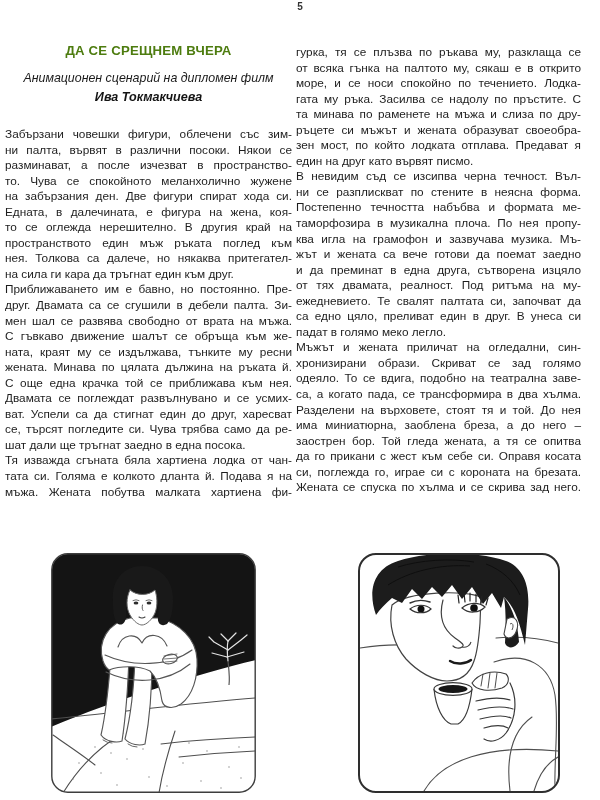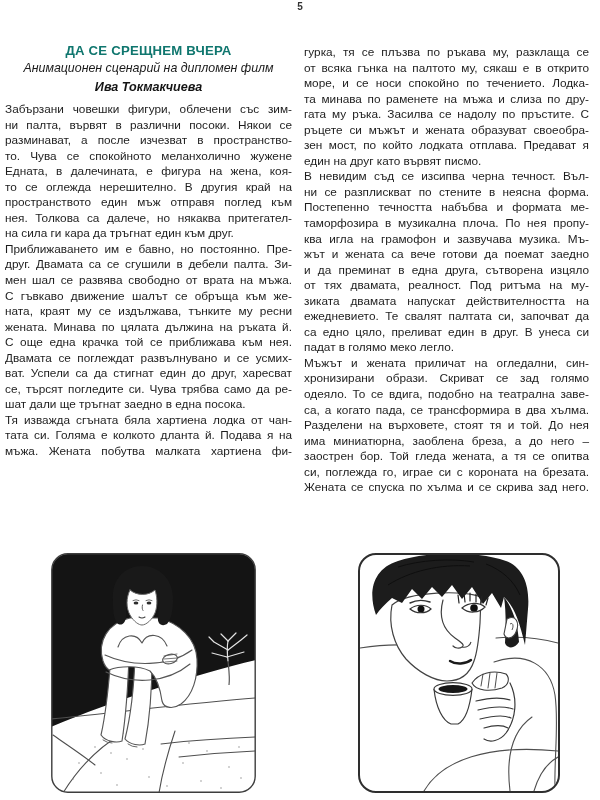--- a/index.html
+++ b/index.html
@@ -7,26 +7,26 @@
     position:relative; width:600px; height:800px; background:#ffffff;
     font-family:"Liberation Sans","DejaVu Sans",sans-serif; color:#1e1e1e;
     overflow:hidden; margin:0 auto;
   }
   .pageno{
     position:absolute; top:1px; left:0; right:0; text-align:center;
     font-size:10px; font-weight:bold; color:#333;
   }
   .col{position:absolute; top:43px;}
   .col-left{left:5px;  width:287px;}
-  .col-right{left:304px; width:285px;}
-  .title{ text-align:center; font-weight:bold; font-size:13.2px; line-height:16px; letter-spacing:.2px; color:#0f766e;}
-  .subtitle{ text-align:center; font-style:italic; font-size:12.4px; line-height:15px; margin-top:2px; color:#1a1a1a;}
+  .col-right{left:296px; width:285px;}
+  .title{ text-align:center; font-weight:bold; font-size:13.2px; line-height:16px; letter-spacing:.2px; color:#4d7c0f;}
+  .subtitle{ text-align:center; font-style:italic; font-size:12.4px; line-height:15px; margin-top:12px; color:#1a1a1a;}
   .author{ text-align:center; font-style:italic; font-weight:bold; font-size:12.6px; line-height:15px; margin-top:4px; color:#141414;}
   .colbody{ font-size:11.8px; line-height:15.55px; color:#1d1d1d;}
-  .col-left .colbody{ margin-top:7px;}
+  .col-left .colbody{ margin-top:22px;}
   .col-right .colbody{ padding-top:2px;}
   .ln{ text-align:justify; text-align-last:justify; white-space:normal; }
   .ln.pend{ text-align-last:left; }
   .fig{ position:absolute; top:553px; }
   .fig-left{ left:51px; }
   .fig-right{ left:358px; }
 </style>
 </head>
 <body>
 
@@ -37,23 +37,24 @@
   <div class="col col-left">
     <div class="title">ДА СЕ СРЕЩНЕМ ВЧЕРА</div>
     <div class="subtitle">Анимационен сценарий на дипломен филм</div>
     <div class="author">Ива Токмакчиева</div>
     <div class="colbody">
 
     <div class="ln">Забързани човешки фигури, облечени със зим-</div>
         <div class="ln">ни палта, вървят в различни посоки. Някои се</div>
         <div class="ln">разминават, а после изчезват в пространство-</div>
         <div class="ln">то. Чува се спокойното меланхолично жужене</div>
+        <div class="ln">на забързания ден. Две фигури спират хода си.</div>
         <div class="ln">Едната, в далечината, е фигура на жена, коя-</div>
         <div class="ln">то се оглежда нерешително. В другия край на</div>
-        <div class="ln">пространството един мъж отправя поглед към</div>
+        <div class="ln">пространството един мъж ръката поглед към</div>
         <div class="ln">нея. Толкова са далече, но някаква притегател-</div>
         <div class="ln pend">на сила ги кара да тръгнат един към друг.</div>
         <div class="ln">Приближаването им е бавно, но постоянно. Пре-</div>
         <div class="ln">друг. Двамата са се сгушили в дебели палта. Зи-</div>
         <div class="ln">мен шал се развява свободно от врата на мъжа.</div>
         <div class="ln">С гъвкаво движение шалът се обръща към же-</div>
         <div class="ln">ната, краят му се издължава, тънките му ресни</div>
         <div class="ln">жената. Минава по цялата дължина на ръката й.</div>
         <div class="ln">С още една крачка той се приближава към нея.</div>
         <div class="ln">Двамата се поглеждат развълнувано и се усмих-</div>
@@ -65,44 +66,44 @@
         <div class="ln">мъжа. Жената побутва малката хартиена фи-</div>
       </div>
   </div>
 
   <div class="col col-right">
     <div class="colbody">
 
     <div class="ln">гурка, тя се плъзва по ръкава му, разклаща се</div>
         <div class="ln">от всяка гънка на палтото му, сякаш е в открито</div>
         <div class="ln">море, и се носи спокойно по течението. Лодка-</div>
+        <div class="ln">гата му ръка. Засилва се надолу по пръстите. С</div>
         <div class="ln">та минава по раменете на мъжа и слиза по дру-</div>
-        <div class="ln">гата му ръка. Засилва се надолу по пръстите. С</div>
         <div class="ln">ръцете си мъжът и жената образуват своеобра-</div>
         <div class="ln">зен мост, по който лодката отплава. Предават я</div>
         <div class="ln pend">един на друг като вървят писмо.</div>
         <div class="ln">В невидим съд се изсипва черна течност. Въл-</div>
         <div class="ln">ни се разплискват по стените в неясна форма.</div>
         <div class="ln">Постепенно течността набъбва и формата ме-</div>
         <div class="ln">таморфозира в музикална плоча. По нея пропу-</div>
         <div class="ln">ква игла на грамофон и зазвучава музика. Мъ-</div>
         <div class="ln">жът и жената са вече готови да поемат заедно</div>
         <div class="ln">и да преминат в една друга, сътворена изцяло</div>
         <div class="ln">от тях двамата, реалност. Под ритъма на му-</div>
-        <div class="ln">зиката двамата напускат действителността на</div>
         <div class="ln">ежедневието. Те свалят палтата си, започват да</div>
         <div class="ln">са едно цяло, преливат един в друг. В унеса си</div>
         <div class="ln pend">падат в голямо меко легло.</div>
         <div class="ln">Мъжът и жената приличат на огледални, син-</div>
         <div class="ln">хронизирани образи. Скриват се зад голямо</div>
         <div class="ln">одеяло. То се вдига, подобно на театрална заве-</div>
         <div class="ln">са, а когато пада, се трансформира в два хълма.</div>
         <div class="ln">Разделени на върховете, стоят тя и той. До нея</div>
         <div class="ln">има миниатюрна, заоблена бреза, а до него –</div>
         <div class="ln">заострен бор. Той гледа жената, а тя се опитва</div>
+        <div class="ln">да го прикани с жест към себе си. Оправя косата</div>
         <div class="ln">си, поглежда го, играе си с короната на брезата.</div>
         <div class="ln">Жената се спуска по хълма и се скрива зад него.</div>
       </div>
   </div>
 
   <svg class="fig fig-left" width="205" height="240" viewBox="0 0 205 240" xmlns="http://www.w3.org/2000/svg">
     <defs>
         <clipPath id="clipL">
           <rect x="1" y="1" width="203" height="238" rx="16"></rect>
         </clipPath>

